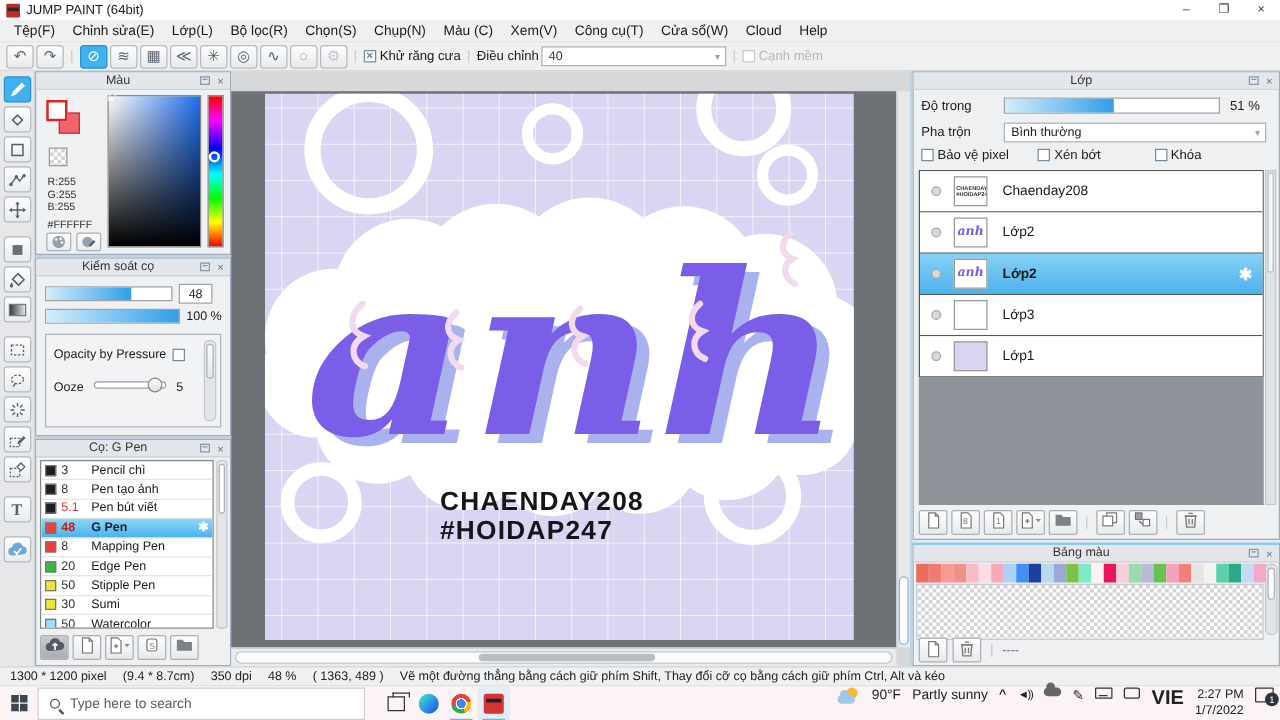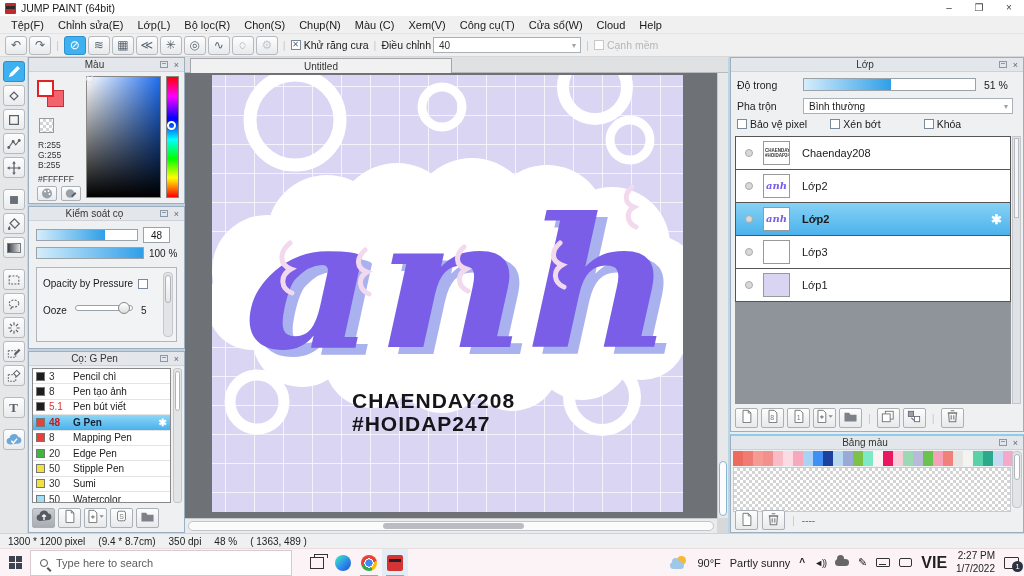--- a/index.html
+++ b/index.html
@@ -147,21 +147,21 @@
   .mag::after{content:"";position:absolute;left:7px;top:7px;width:5px;height:1.5px;background:#555;transform:rotate(45deg);transform-origin:0 0;}
   .tb-ico{width:26px;height:28px;display:flex;align-items:center;justify-content:center;position:relative;flex:none;}
   .tb-ico.active{background:#e3edf5;}
   .runline{position:absolute;bottom:0;left:4px;right:4px;height:2px;background:#74b2e6;}
   .tview{width:14px;height:12px;border:1.5px solid #333;position:relative;}
   .tview::after{content:"";position:absolute;left:3px;top:-4px;width:12px;height:3px;border:1.5px solid #333;border-bottom:none;}
   .edgeico{width:16px;height:16px;border-radius:50%;background:linear-gradient(135deg,#35d8c9 15%,#2f8ded 55%,#1956c9);}
   .chromeico{width:16px;height:16px;border-radius:50%;background:radial-gradient(circle,#4285f4 0 31%,#fff 32% 40%,transparent 41%),conic-gradient(from -45deg,#ea4335 0 120deg,#fbbc05 0 200deg,#34a853 0 300deg,#ea4335 0);}
   .jumpico{width:16px;height:16px;border-radius:2px;background:#d43434;position:relative;}
   .jumpico::after{content:"";position:absolute;left:2px;top:4px;width:12px;height:3px;background:#241f2a;}
-  #tray{margin-left:auto;display:flex;align-items:center;gap:9px;padding-right:5px;font-size:11px;color:#222;}
+  #tray{margin-left:auto;display:flex;align-items:flex-start;gap:9px;padding-right:5px;font-size:11px;color:#222;}
   .wicon{position:relative;width:18px;height:14px;flex:none;}
   .sun{position:absolute;left:7px;top:0;width:9px;height:9px;border-radius:50%;background:#f8b830;}
   .wcloud,.cloudico{position:relative;width:14px;height:7px;background:#9fc8e8;border-radius:6px;}
   .wcloud{position:absolute;left:0;top:6px;}
   .wcloud::before{content:"";position:absolute;left:2px;top:-4px;width:7px;height:7px;border-radius:50%;background:#9fc8e8;}
   .cloudico{background:#666;}
   .cloudico::before{content:"";position:absolute;left:2px;top:-4px;width:7px;height:7px;border-radius:50%;background:#666;}
   .chev{font-weight:bold;font-size:10px;}
   .spk{font-size:9px;letter-spacing:-1px;}
   .kbico{width:14px;height:9px;border:1.5px solid #333;border-radius:1px;position:relative;}
@@ -517,23 +517,20 @@
           <span class="sqbtn">
             <span><svg width="15" height="13" viewBox="0 0 16 14">
                 <path d="M1.5 3h5l1.5 2h6.5v7.5H1.5z" fill="#7d828a"></path>
               </svg></span>
           </span>
         </div>
     </div>
   </div>
 
   <div id="canvas-col">
-    <div id="tabbar">
-      <span class="tab">Untitled</span>
-    </div>
     <div id="viewport">
       <div id="canvas" style="background-color: rgb(217, 213, 243);">
         <svg id="art" width="471" height="437" viewBox="0 0 471 437">
 
           <g fill="none" stroke="#ffffff">
             <circle cx="83" cy="45" r="45" stroke-width="13"></circle>
             <circle cx="230" cy="32" r="20" stroke-width="9"></circle>
             <circle cx="383" cy="12" r="32" stroke-width="12"></circle>
             <circle cx="418" cy="65" r="20" stroke-width="9"></circle>
             <circle cx="45" cy="327" r="27" stroke-width="11"></circle>
@@ -770,20 +767,21 @@
         </div>
     </div>
   </div>
 
   <div id="statusbar">
     <span>1300 * 1200 pixel</span>
     <span>(9.4 * 8.7cm)</span>
     <span>350 dpi</span>
     <span>48 %</span>
     <span>( 1363, 489 )</span>
+    <span>Vẽ một đường thẳng bằng cách giữ phím Shift, Thay đổi cỡ cọ bằng cách giữ phím Ctrl, Alt và kéo</span>
   </div>
 
   <div id="taskbar">
     <div id="startbtn">
         <span class="winlogo">
           <span></span>
           <span></span>
           <span></span>
           <span></span>
         </span>

